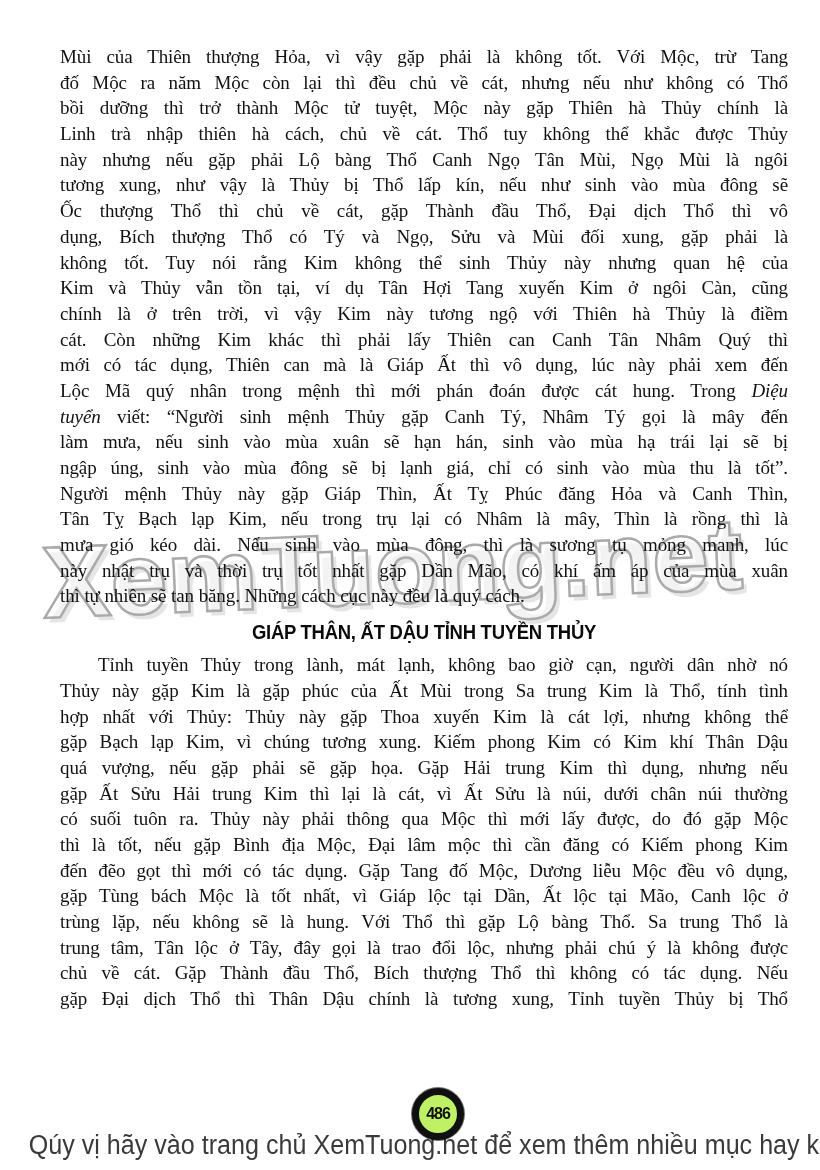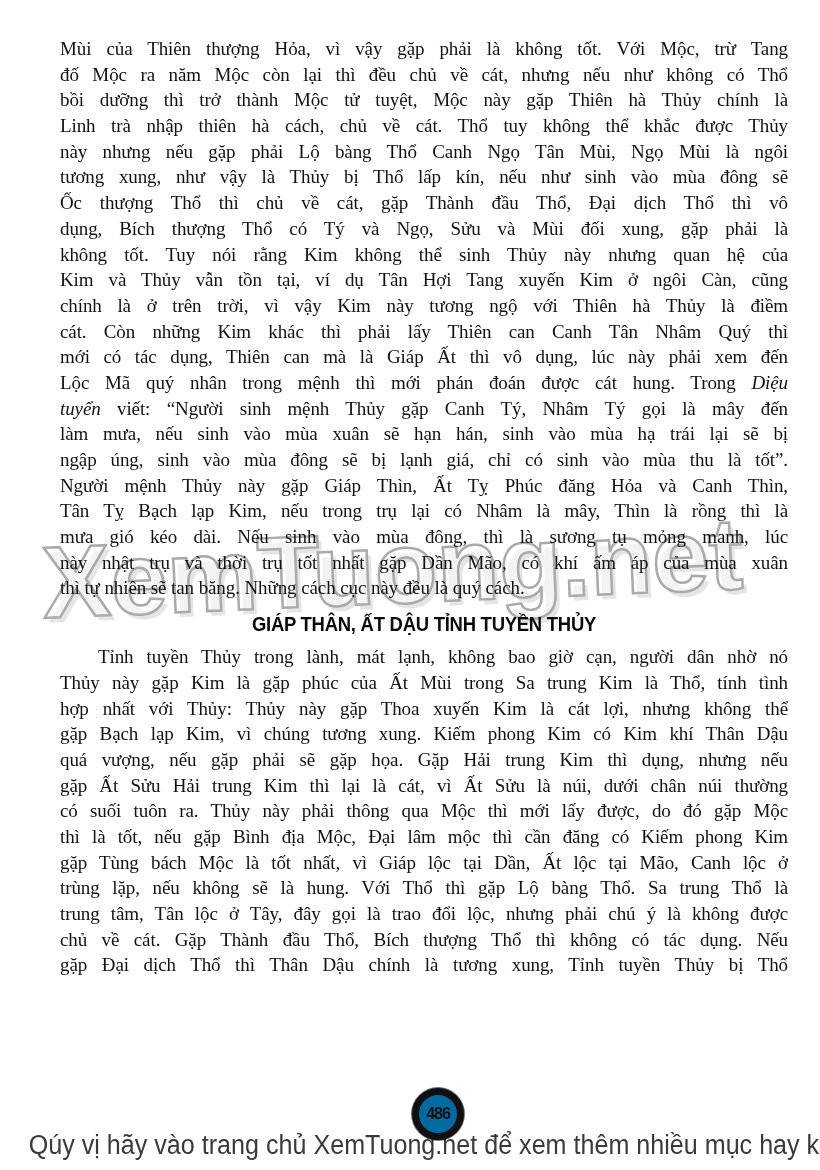--- a/index.html
+++ b/index.html
@@ -24,21 +24,21 @@
     color:rgba(255,255,255,0.55);
     -webkit-text-stroke:2.5px #aaaaaa;
     text-shadow:4px 5px 0 rgba(0,0,0,0.10);
     transform:rotate(-2.4deg);
     transform-origin:center;
     pointer-events:none;
   }
   
   .content {
     position:absolute;
-    left:60px; top:36px; width:728px;
+    left:60px; top:44px; width:728px;
     z-index:2;
   }
   .tline {
     font-size:19px;
     line-height:25.7px;
     height:25.7px;
     overflow:hidden;
     letter-spacing:-0.1px;
     text-align:justify;
     text-align-last:justify;
@@ -58,21 +58,21 @@
     transform:scaleX(0.88);
     transform-origin:center;
     color:#0a0a0a;
   }
   
   .badge {
     position:absolute;
     left:412px; top:1088px;
     width:38px; height:38px;
     z-index:4;
-    background:#0369a1;
+    background:#bef264;
     border:7px solid #101010;
     border-radius:50%;
     display:flex; align-items:center; justify-content:center;
     box-shadow:0 0 0 1px rgba(16,16,16,0.6);
   }
   .badge span {
     font-family:"Liberation Sans", sans-serif;
     font-weight:bold;
     font-size:16px;
     letter-spacing:-1px;
@@ -132,20 +132,21 @@
 
     <div class="para2">
         <div class="tline">Tỉnh tuyền Thủy trong lành, mát lạnh, không bao giờ cạn, người dân nhờ nó</div>
         <div class="tline">Thủy này gặp Kim là gặp phúc của Ất Mùi trong Sa trung Kim là Thổ, tính tình</div>
         <div class="tline">hợp nhất với Thủy: Thủy này gặp Thoa xuyến Kim là cát lợi, nhưng không thể</div>
         <div class="tline">gặp Bạch lạp Kim, vì chúng tương xung. Kiếm phong Kim có Kim khí Thân Dậu</div>
         <div class="tline">quá vượng, nếu gặp phải sẽ gặp họa. Gặp Hải trung Kim thì dụng, nhưng nếu</div>
         <div class="tline">gặp Ất Sửu Hải trung Kim thì lại là cát, vì Ất Sửu là núi, dưới chân núi thường</div>
         <div class="tline">có suối tuôn ra. Thủy này phải thông qua Mộc thì mới lấy được, do đó gặp Mộc</div>
         <div class="tline">thì là tốt, nếu gặp Bình địa Mộc, Đại lâm mộc thì cần đăng có Kiếm phong Kim</div>
+        <div class="tline">đến đẽo gọt thì mới có tác dụng. Gặp Tang đố Mộc, Dương liễu Mộc đều vô dụng,</div>
         <div class="tline">gặp Tùng bách Mộc là tốt nhất, vì Giáp lộc tại Dần, Ất lộc tại Mão, Canh lộc ở</div>
         <div class="tline">trùng lặp, nếu không sẽ là hung. Với Thổ thì gặp Lộ bàng Thổ. Sa trung Thổ là</div>
         <div class="tline">trung tâm, Tân lộc ở Tây, đây gọi là trao đổi lộc, nhưng phải chú ý là không được</div>
         <div class="tline">chủ về cát. Gặp Thành đầu Thổ, Bích thượng Thổ thì không có tác dụng. Nếu</div>
         <div class="tline">gặp Đại dịch Thổ thì Thân Dậu chính là tương xung, Tỉnh tuyền Thủy bị Thổ</div>
       </div>
 
   </div>
 
   <div class="badge">

